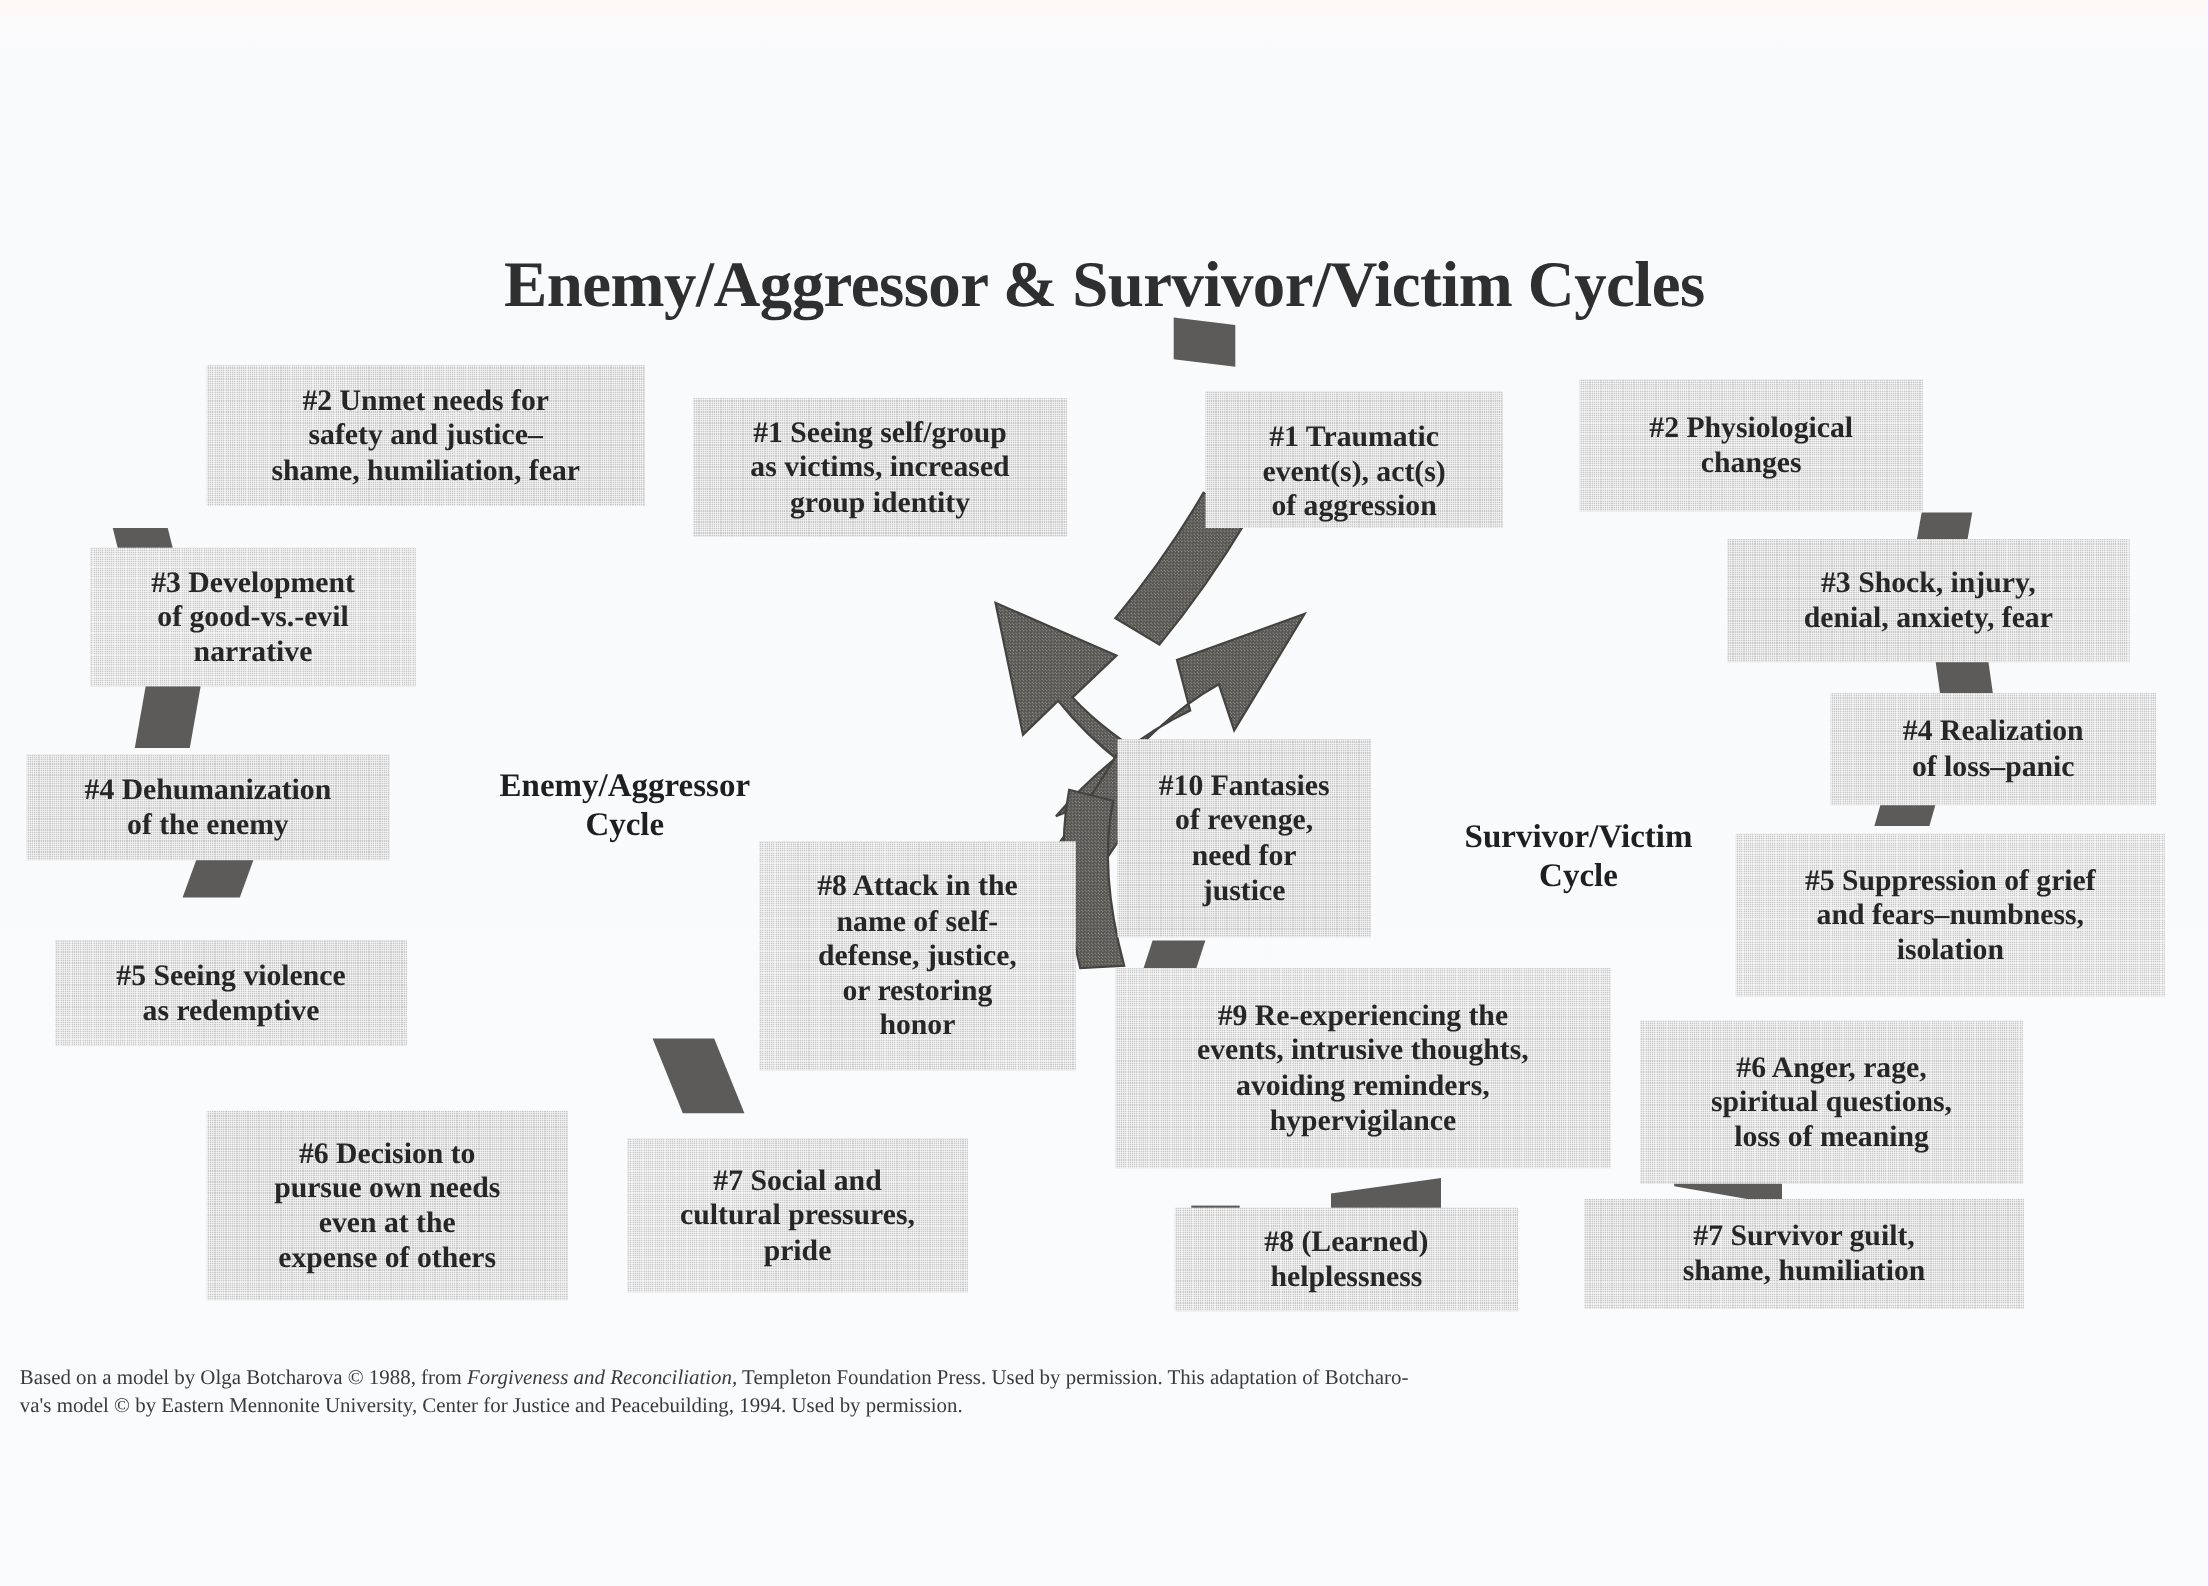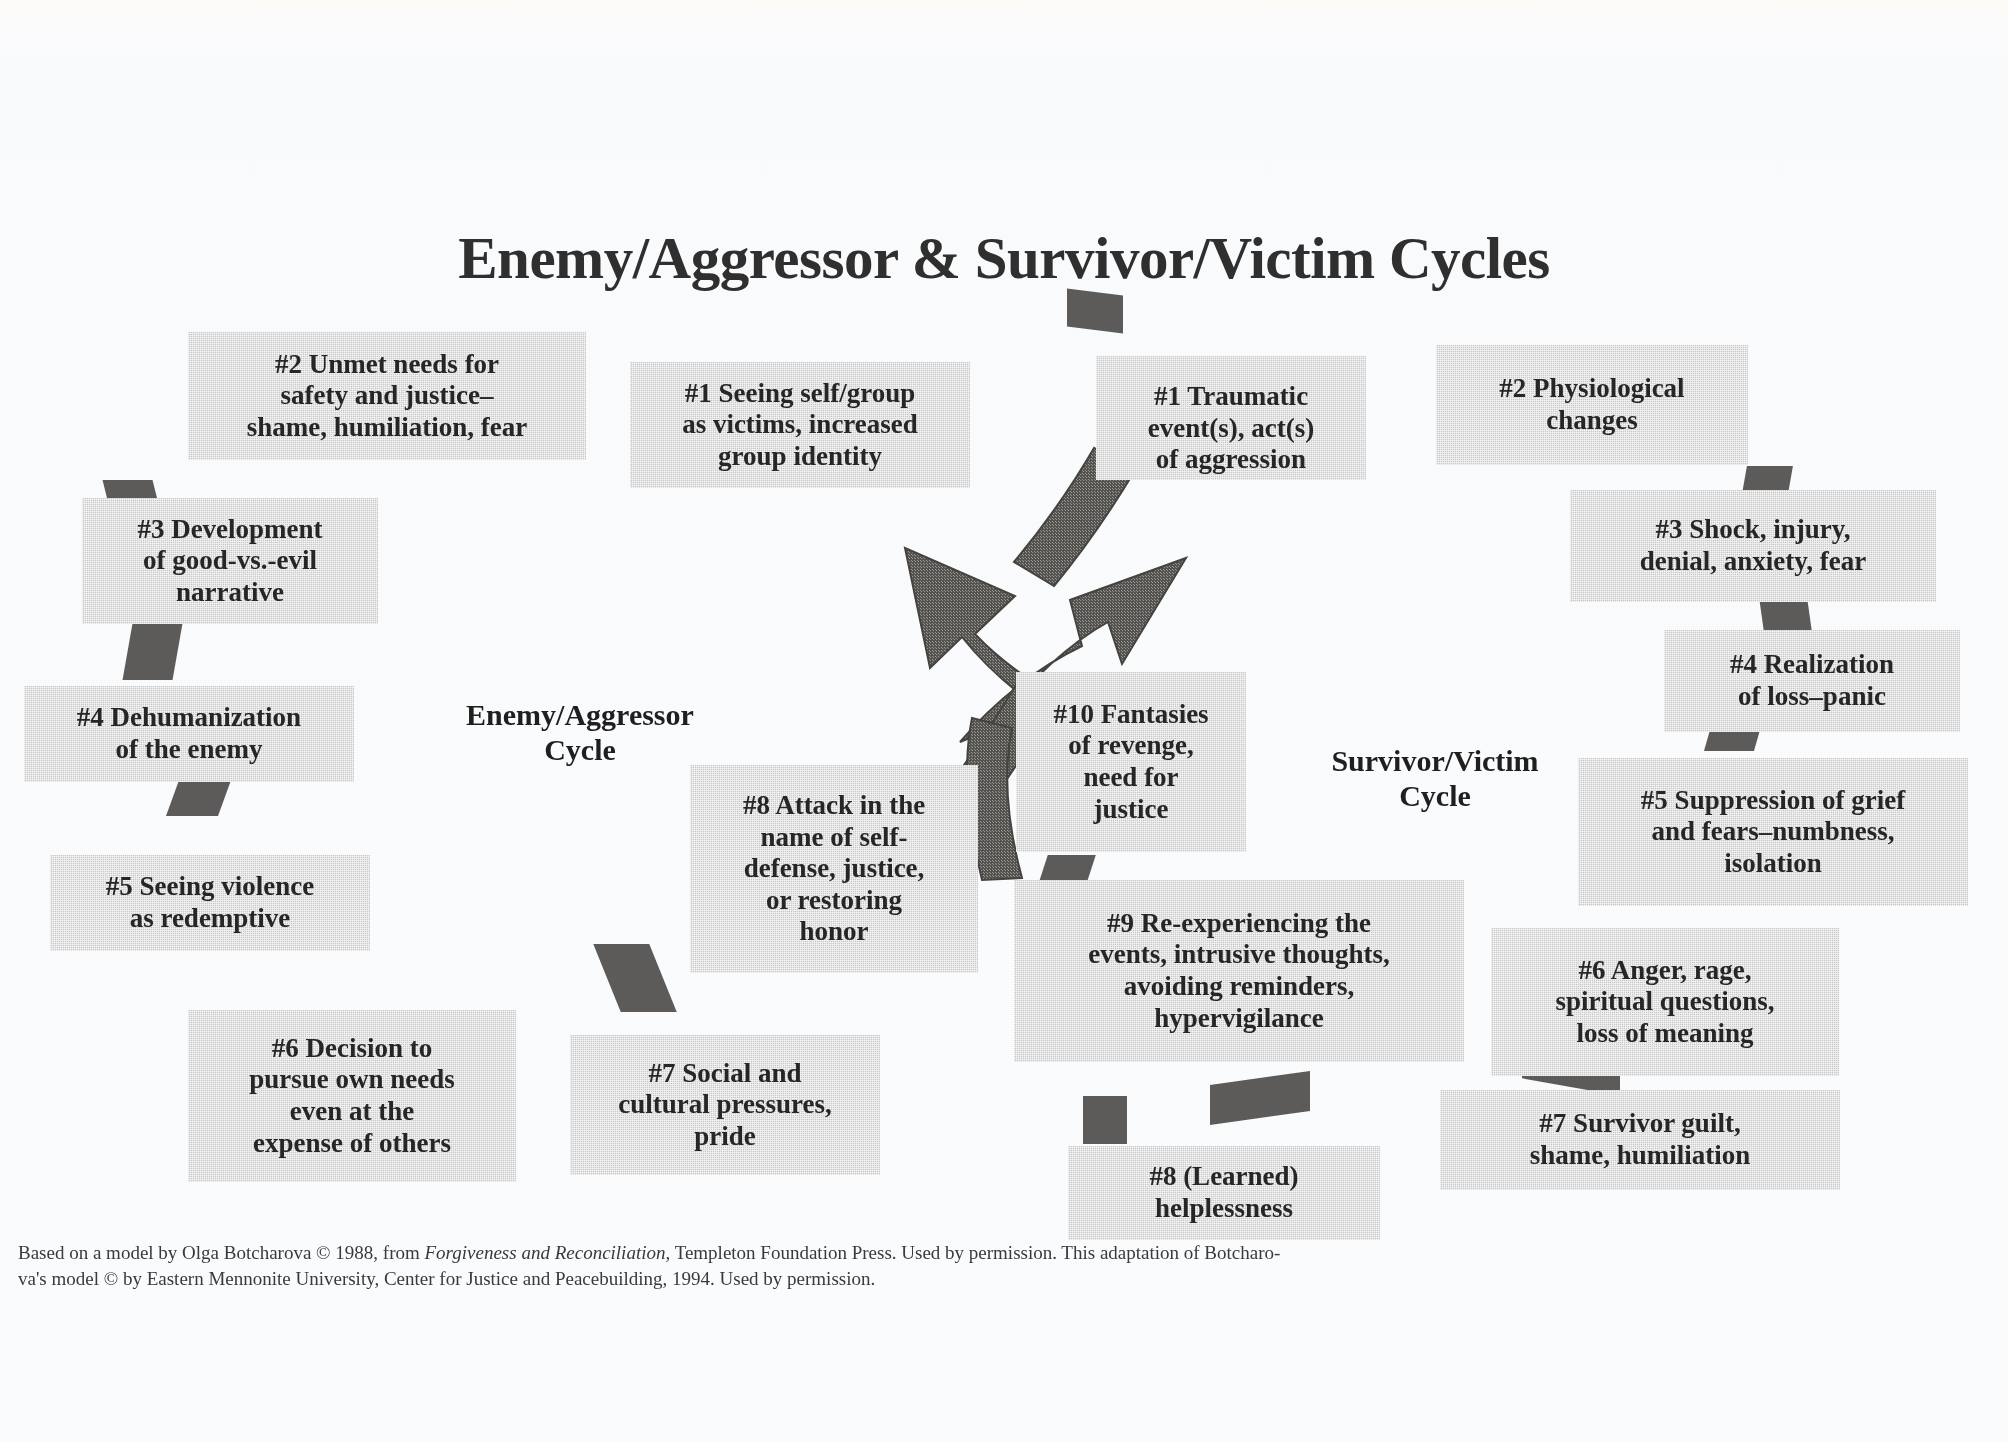--- a/index.html
+++ b/index.html
@@ -221,33 +221,33 @@
   </div>
 
   <div class="node" style="left:1491px; top:928px; width:348px; height:148px;">
     <span>#6 Anger, rage,<br>spiritual questions,<br>loss of meaning</span>
   </div>
 
   <div class="node" style="left:1440px; top:1090px; width:400px; height:100px;">
     <span>#7 Survivor guilt,<br>shame, humiliation</span>
   </div>
 
-  <div class="node" style="left:1068px; top:1098px; width:312px; height:94px;margin-top:48px;">
+  <div class="node" style="left:1068px; top:1098px; width:312px; height:94px;">
     <span>#8 (Learned)<br>helplessness</span>
   </div>
 
   <div class="node" style="left:1014px; top:880px; width:450px; height:182px;">
     <span>#9 Re-experiencing the<br>events, intrusive thoughts,<br>avoiding reminders,<br>hypervigilance</span>
   </div>
 
   <div class="node" style="left:1016px; top:672px; width:230px; height:180px;">
     <span>#10 Fantasies<br>of revenge,<br>need for<br>justice</span>
   </div>
 
-  <div class="cyclelabel" style="left:420px; top:698px; width:320px;">
+  <div class="cyclelabel" style="left:408px; top:698px; width:320px;">
     <div>Enemy/Aggressor</div>
     <div>Cycle</div>
   </div>
 
   <div class="cyclelabel" style="left:1290px; top:698px; width:290px;margin-top:46px;">
     <div>Survivor/Victim</div>
     <div>Cycle</div>
   </div>
 
   <div id="caption">

